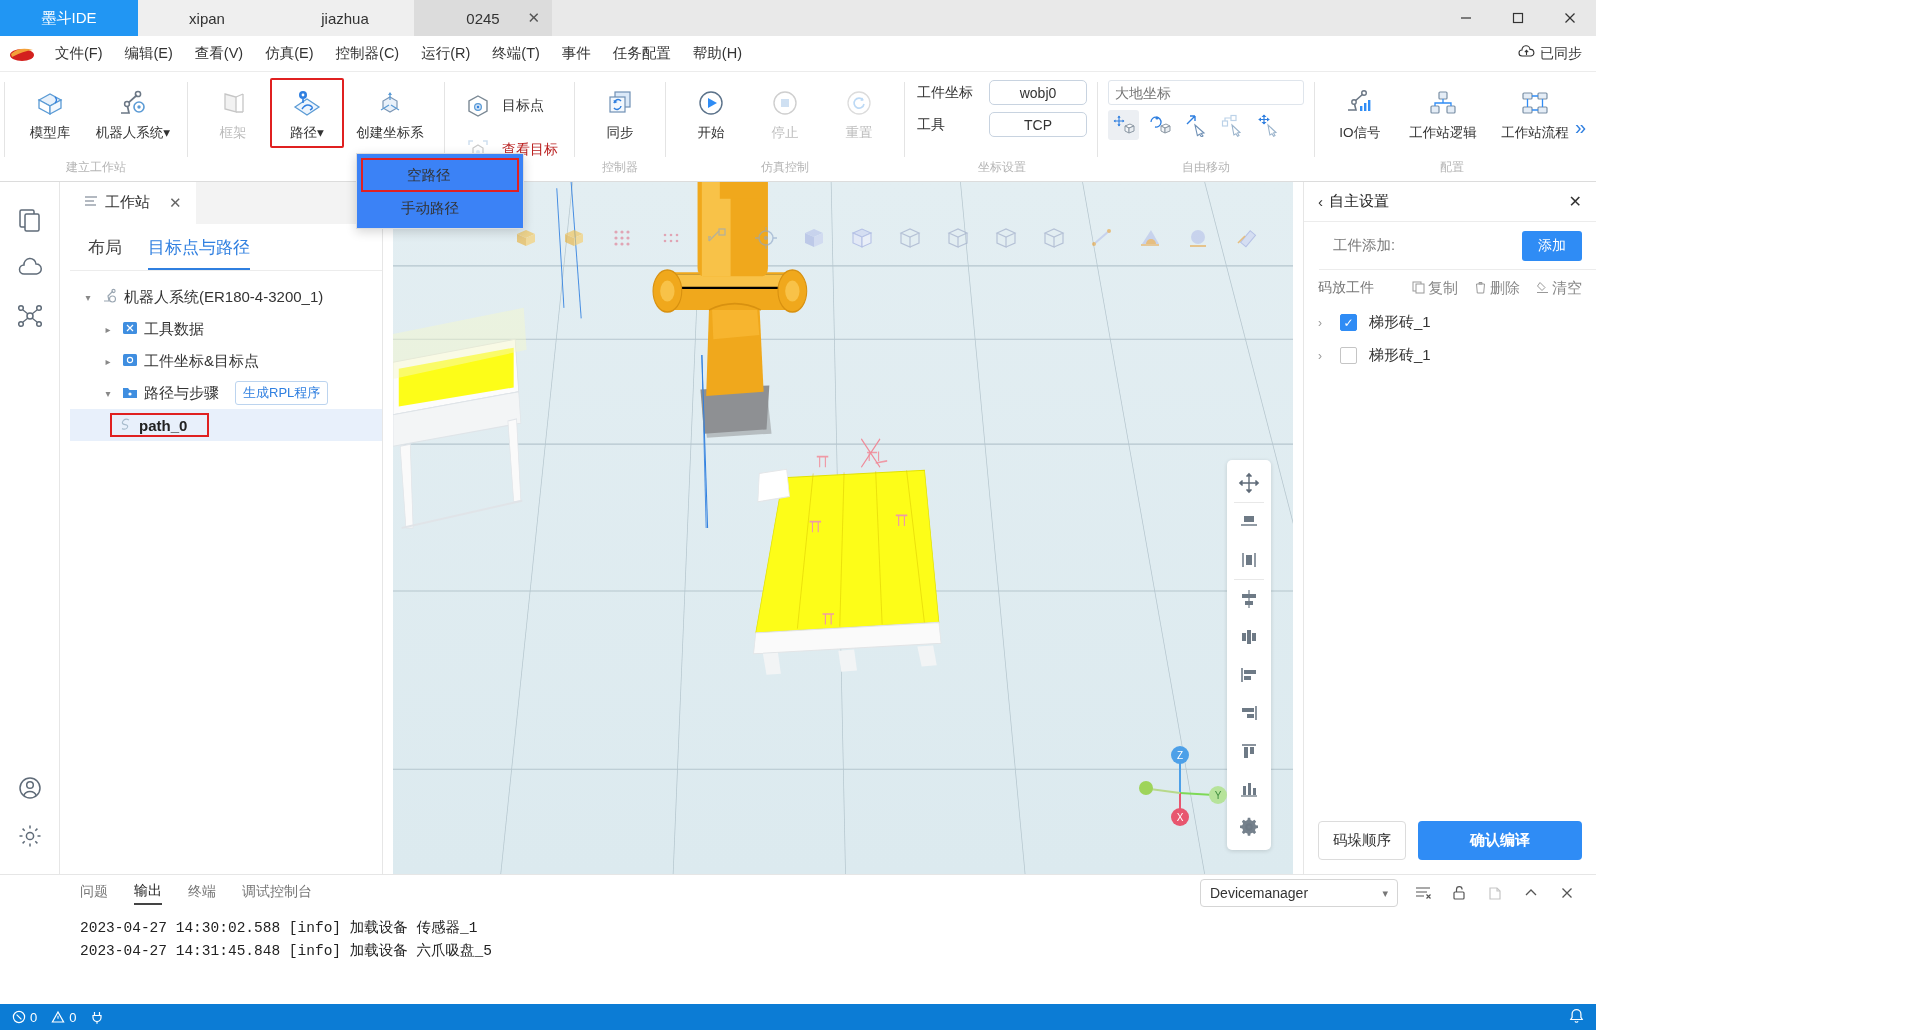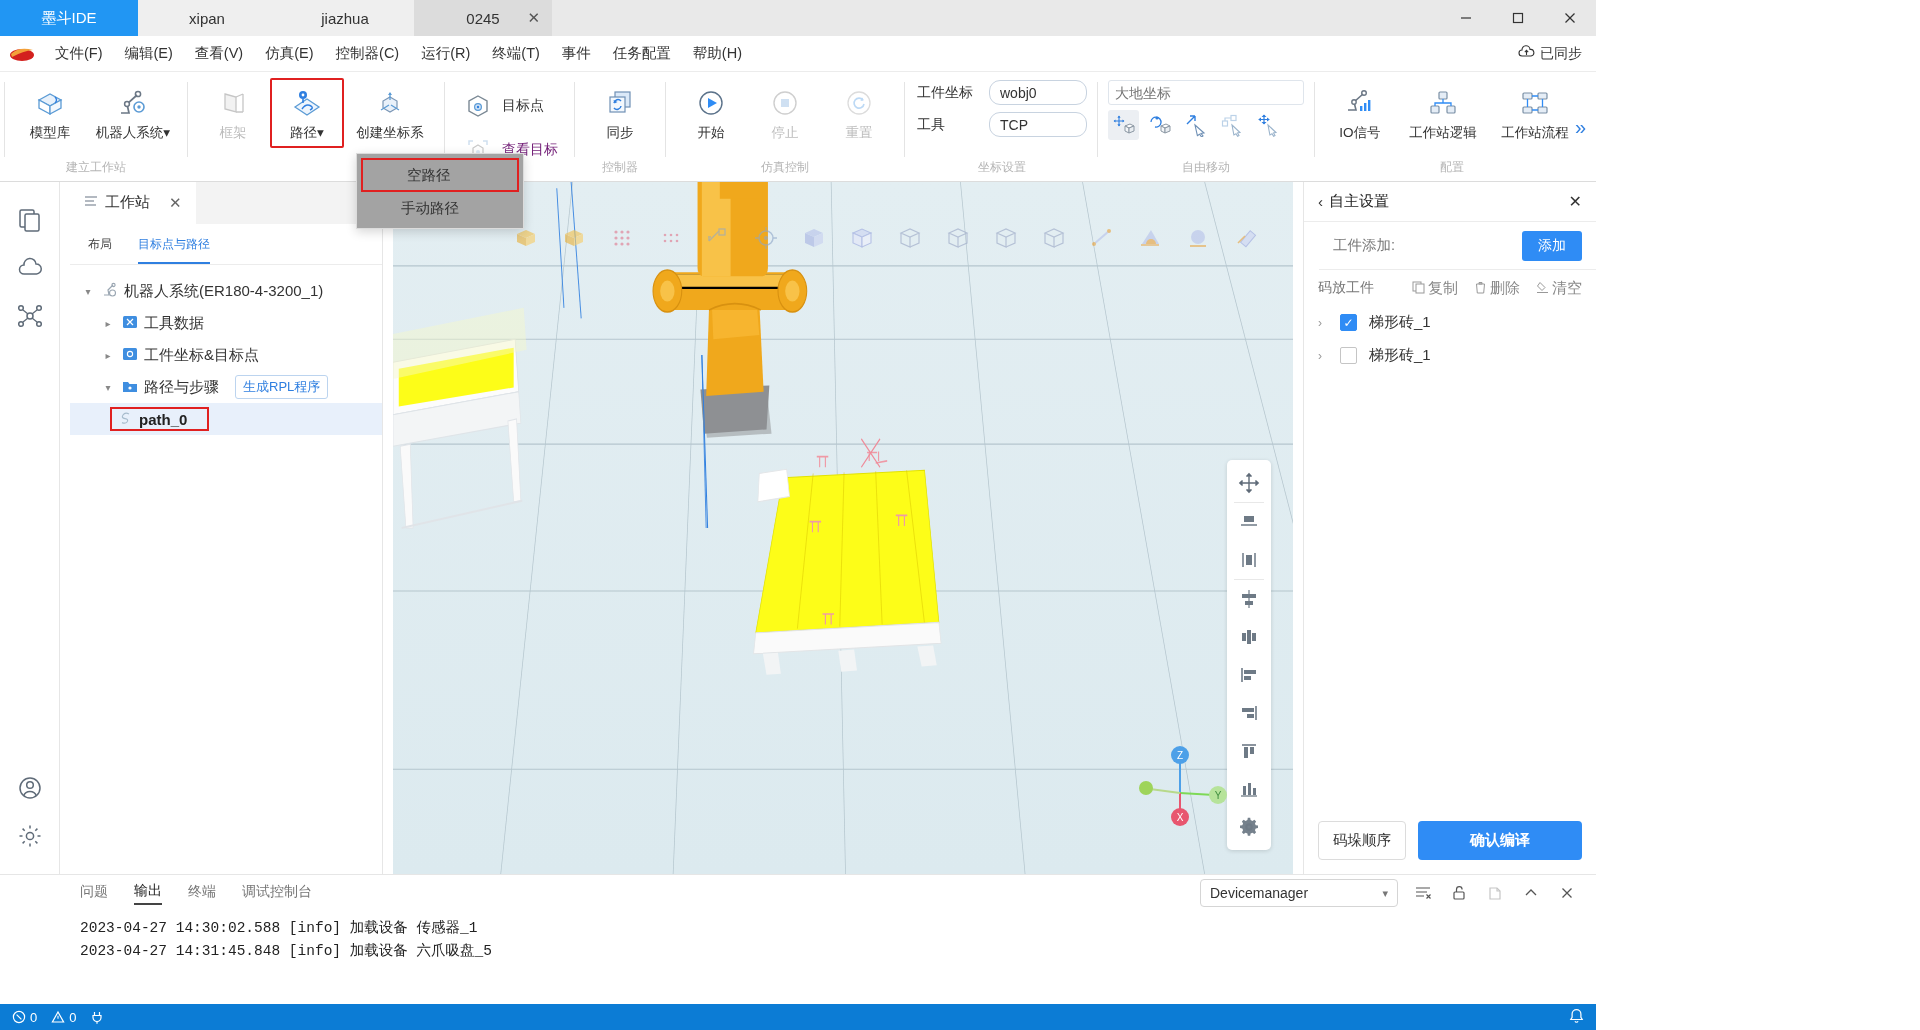--- a/index.html
+++ b/index.html
@@ -48,35 +48,35 @@
   .rbtn-h { display:flex; flex-direction:row; align-items:center; gap:7px;
             padding:5px 8px; border-radius:2px; width:auto; }
   .rbtn-h .lbl { font-size:14px; }
   .ic { width:34px; height:34px; display:flex; align-items:center; justify-content:center; }
   .ic svg { display:block; }
 
   
   .coordgrp { display:flex; flex-direction:column; padding:8px 6px 2px 8px; }
   .coordrow { display:flex; align-items:center; gap:10px; margin-bottom:7px; }
   .coordlbl { font-size:14px; color:#333; width:62px; }
-  .coordinput { width:98px; height:25px; border:1px solid #c8d3e0; border-radius:11px;
+  .coordinput { width:98px; height:25px; border:1px solid #c8d3e0; border-radius:5px;
                 background:#fff; font-size:14px; color:#333; padding:0 10px; outline:none;
-                font-family:"Liberation Sans",sans-serif; }
+                font-family:"Liberation Sans",sans-serif;text-align:center; }
   .coordinput::placeholder { color:#b8b8b8; }
   .freegrp { display:flex; flex-direction:column; padding:8px 6px 2px 6px; }
   .freeinput { width:196px; height:25px; border:1px solid #dfe5ec; border-radius:3px;
                background:#fff; font-size:14px; color:#aaa; padding:0 6px; outline:none;
                font-family:"Liberation Sans",sans-serif; margin-bottom:5px;}
   .freeicons { display:flex; gap:5px; }
   .fic { width:31px; height:30px; display:flex; align-items:center; justify-content:center; border-radius:3px; }
   .fic.sel { background:#eceff3; }
   .ribbon-expand { position:absolute; right:10px; top:44px; color:#2f7fe0; font-size:20px; }
 
   
-  .dropdown { position:absolute; left:356px; top:153px; width:168px; background:#a3a3a3;
+  .dropdown { position:absolute; left:356px; top:153px; width:168px; background:#3b82f6;
               border:1px solid #dcdcdc; box-shadow:0 3px 10px rgba(0,0,0,.16); z-index:60; padding:4px 0; }
   .ddrow { height:32px; display:flex; align-items:center; padding-left:44px; font-size:14.5px; color:#333; }
   .ddrow.hl { border:2px solid #e02020; margin:0 4px; height:34px; }
 
   
   .bodyrow { flex:1; display:flex; min-height:0;gap:10px; }
 
   
   .activity { width:60px; background:#fff; border-right:1px solid #e6e6e6;
               display:flex; flex-direction:column; align-items:center; padding-top:14px; }
@@ -85,21 +85,21 @@
 
   
   .leftpanel { width:313px; background:#fff; border-right:1px solid #e6e6e6;
                display:flex; flex-direction:column; }
   .panelhead { height:42px; display:flex; align-items:center; border-bottom:1px solid #ececec; }
   .ptab { display:flex; align-items:center; gap:7px; height:42px; padding:0 14px;
           font-size:15px; color:#333; background:#fff; }
   .ptab .x { color:#666; font-size:15px; margin-left:12px; }
   .phead-fill { flex:1; height:42px; background:#f3f3f3; }
   .subtabs { display:flex; gap:26px; padding:12px 18px 0 18px; border-bottom:1px solid #ececec; }
-  .stab { padding-bottom:9px; font-size:12px; color:#444; }
+  .stab { padding-bottom:9px; font-size:17px; color:#444; }
   .stab.active { color:#2f7fe0; border-bottom:2px solid #2f7fe0; }
   .tree { padding:10px 0 0 0; font-size:15px; }
   .trow { display:flex; align-items:center; height:32px; padding-left:10px; gap:6px; white-space:nowrap; }
   .trow.sel { background:#e8f0fb; }
   .twist { width:16px; text-align:center; color:#888; font-size:10px; }
   .tlabel { color:#333; }
   .rplbtn { margin-left:10px; border:1px solid #bcd4ef; color:#2f7fe0; background:#fff;
             font-size:13px; border-radius:3px; padding:2px 7px; }
   .pathbox { border:2px solid #e02020; padding:1px 20px 1px 6px; display:flex; align-items:center; gap:6px; }
   .pathbox b { font-weight:bold; font-size:15px; color:#222; }
@@ -314,21 +314,21 @@
         <span class="lbl">目标点</span>
       </div>
       <div class="rbtn-h">
         <span class="ic">
           <svg width="28" height="28" viewBox="0 0 28 28">
             <path d="M5 9 V5 H9 M19 5 H23 V9 M23 19 V23 H19 M9 23 H5 V19" fill="none" stroke="#cfe0f0" stroke-width="1.5"></path>
             <path d="M14 9 L19 12 V18 L14 21 L9 18 V12 Z" fill="none" stroke="#c9c9c9" stroke-width="1.2"></path>
             <circle cx="14" cy="16" r="2" fill="#dce9f6"></circle>
           </svg>
         </span>
-        <span class="lbl" style="color:#701a75;">查看目标</span>
+        <span class="lbl" style="color:#b91c1c;">查看目标</span>
       </div>
     </div>
     <div class="rsep"></div>
 
     <div class="rgroup">
       <div class="rrow">
         <div class="rbtn">
           <span class="ic">
             <svg width="30" height="30" viewBox="0 0 30 30">
               <rect x="10" y="4" width="15" height="15" fill="#dbe9f8" stroke="#6f90b5" stroke-width="1.2"></rect>

